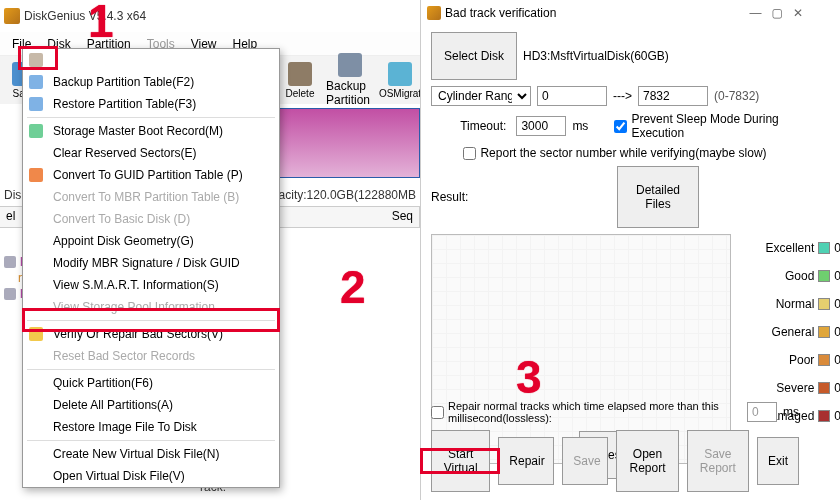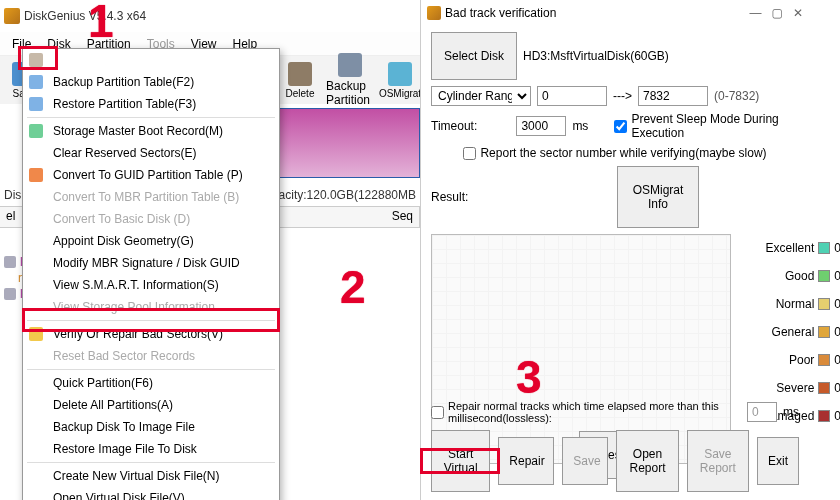--- a/index.html
+++ b/index.html
@@ -202,23 +202,20 @@
       <span>Reset Bad Sector Records</span>
     </div>
     <div class="sep"></div>
     <div class="item">
       <span>Quick Partition(F6)</span>
     </div>
     <div class="item">
       <span>Delete All Partitions(A)</span>
     </div>
     <div class="item">
-      <span>Backup Disk To Image File</span>
-    </div>
-    <div class="item">
       <span>Restore Image File To Disk</span>
     </div>
     <div class="sep"></div>
     <div class="item">
       <span>Create New Virtual Disk File(N)</span>
     </div>
     <div class="item">
       <span>Open Virtual Disk File(V)</span>
     </div>
   </div>
@@ -240,38 +237,38 @@
       <span style="font-weight:400">HD3:MsftVirtualDisk(60GB)</span>
     </div>
     <div class="r-row">
       <select class="sel" style="width:100px"><option>Cylinder Range</option></select>
       <input class="txt" style="width: 70px;" value="0">
       <span>---&gt;</span>
       <input class="txt" style="width: 70px;" value="7832">
       <span style="color:#555">(0-7832)</span>
     </div>
     <div class="r-row">
-      <span style="width:94px;padding-right:4px">Timeout:</span>
+      <span style="width:94px;text-align:right;padding-right:4px">Timeout:</span>
       <input class="txt" style="width: 50px;" value="3000">
       <span>ms</span>
       <label class="cb" style="margin-left:20px">
           <input type="checkbox" checked="" style="">
           <span>Prevent Sleep Mode During Execution</span>
         </label>
     </div>
     <div class="r-row" style="justify-content:center">
       <label class="cb">
           <input type="checkbox" style="">
           <span>Report the sector number while verifying(maybe slow)</span>
         </label>
     </div>
 
     <div class="r-row" style="position:relative">
       <span>Result:</span>
-      <button class="btn detailed-info" style="width:82px;position:static;margin-left:auto;margin-right:100px">OSMigrat Info</button>
+      <button class="btn detailed-info" style="width:82px;position:static;margin-left:auto;margin-right:100px">Detailed Files</button>
     </div>
 
     <div class="grid-area">
       <div class="grid"></div>
       <div class="legend" id="legend">
           <div class="lg">
             <span>Excellent</span>
             <span class="sw" style="background: rgb(79, 209, 179);"></span>
             <span>0</span>
           </div>

